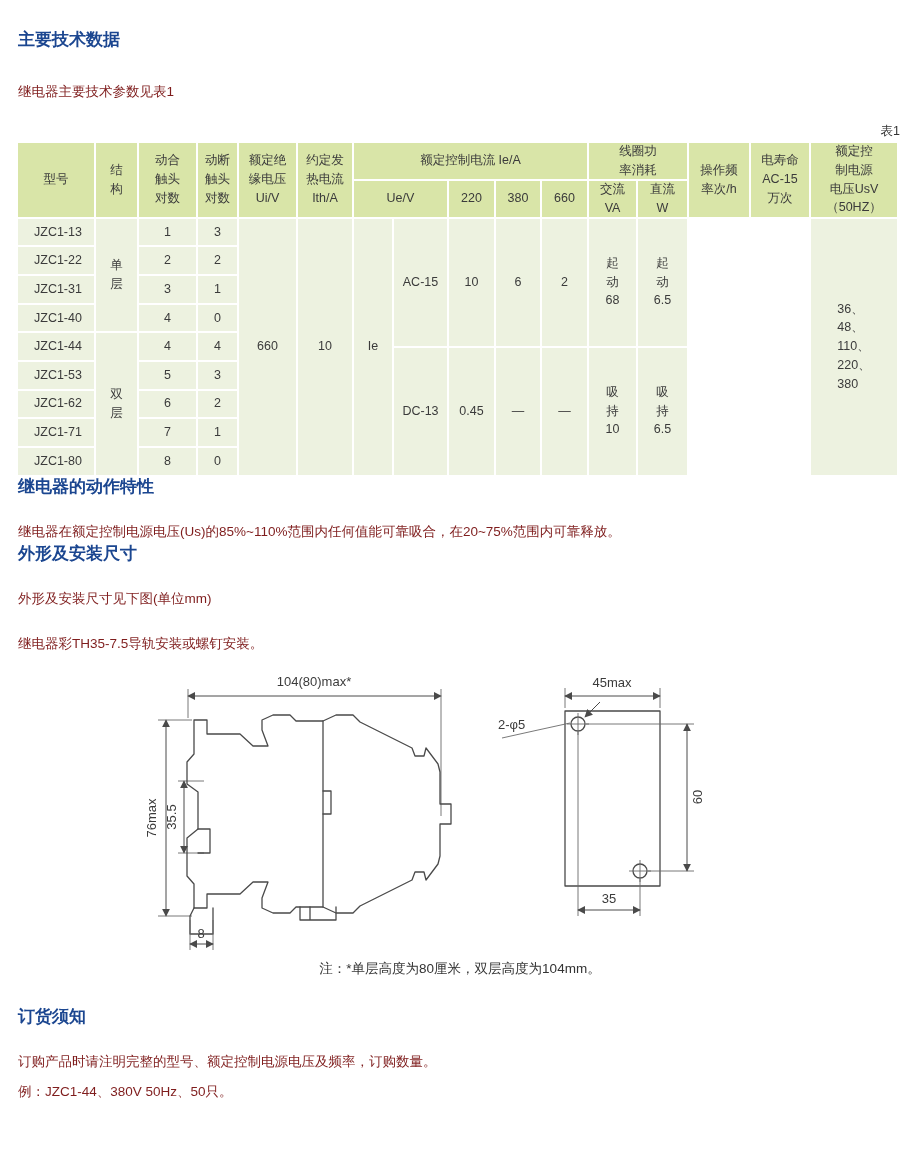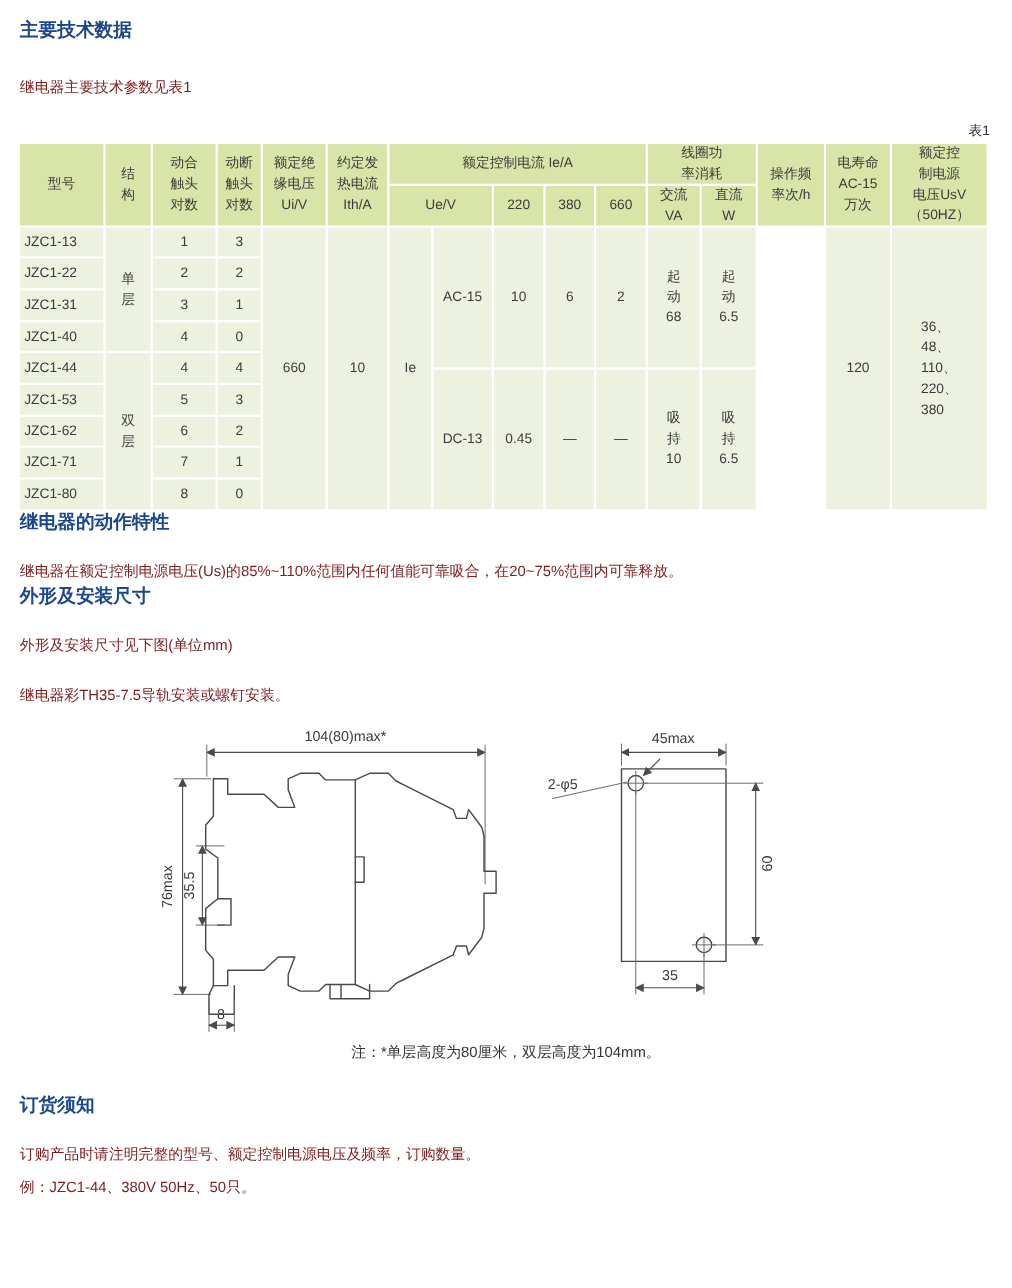--- a/index.html
+++ b/index.html
@@ -3,37 +3,37 @@
 <meta charset="utf-8">
 <style>
   html,body{margin:0;padding:0;background:#ffffff;}
   body{
     width:920px;height:1171px;box-sizing:border-box;padding:16px 18px;
     font-family:"Liberation Sans","DejaVu Sans",sans-serif;color:#333;
     -webkit-font-smoothing:antialiased;
   }
   .sec-heading{font-size:17px;font-weight:700;color:#1b4690;margin:0;}
   .para{font-size:13.5px;color:#7f1d1d;margin:0;line-height:1.6;}
-  #title{margin-top:0;}
+  #title{margin-top:12px;}
   #intro{margin-top:30px;}
   .table-tag{font-size:12.5px;color:#333;text-align:right;margin:20px 2px 3px 0;}
   
   .grid{
     display:grid;width:879px;
     grid-template-columns:76px 41px 57px 39px 57px 54px 38px 53px 45px 44px 45px 47px 49px 60px 58px 86px;
     grid-template-rows:36px 36px repeat(18,12.34px);
     gap:2px;background:#fff;font-size:12.5px;color:#3b3b3b;
   }
   .hc,.bc{
     display:flex;align-items:center;justify-content:center;text-align:center;
     white-space:pre-line;line-height:1.5;
   }
   .hc{background:#d9e5a8;}
   .bc{background:#edf2e0;}
-  .bc.model{justify-content:flex-start;text-align:right;padding-left:4px;box-sizing:border-box;}
+  .bc.model{justify-content:flex-start;text-align:right;padding-left:16px;box-sizing:border-box;}
   
   .drawings{display:flex;align-items:flex-start;gap:10px;margin:12px 0 0 122px;}
   svg text{font-family:"Liberation Sans","DejaVu Sans",sans-serif;font-size:13px;fill:#3b3b3b;}
   svg .ln{stroke:#4a4a4a;stroke-width:1.3;fill:none;stroke-linejoin:round;stroke-linecap:round;}
   svg .thin{stroke:#6a6a6a;stroke-width:0.9;fill:none;}
   svg .dim{stroke:#4a4a4a;stroke-width:1;fill:none;}
   .note{font-size:13.5px;text-align:center;margin-top:2px;}
   .mt20{margin-top:23px;}
   .mt38{}
   .mt34{margin-top:27px;}
@@ -145,21 +145,20 @@
   <div class="bc" style="grid-column:9;grid-row:12/21">0.45</div>
   <div class="bc" style="grid-column:10;grid-row:12/21">—</div>
   <div class="bc" style="grid-column:11;grid-row:12/21">—</div>
   <div class="bc" style="grid-column:12;grid-row:12/21">吸
 持
 10</div>
   <div class="bc" style="grid-column:13;grid-row:12/21">吸
 持
 6.5</div>
 
-  <div class="bc" style="grid-column:15;grid-row:3/21">120</div>
   <div class="bc" style="grid-column:16;grid-row:3/21;text-align:left">36、
 48、
 110、
 220、
 380</div>
 </div>
 
 <h2 class="sec-heading mt38">继电器的动作特性</h2>
 <p class="para mt20">继电器在额定控制电源电压(Us)的85%~110%范围内任何值能可靠吸合，在20~75%范围内可靠释放。</p>
 

